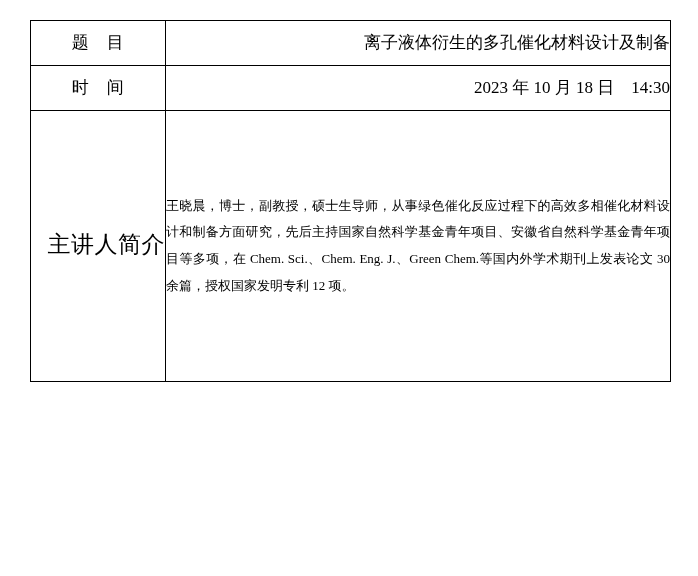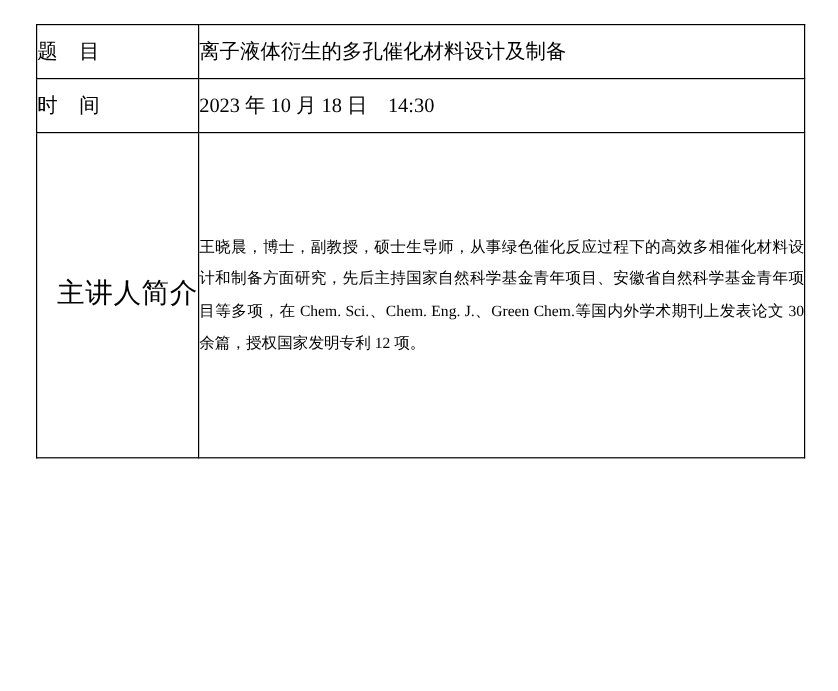--- a/index.html
+++ b/index.html
@@ -29,31 +29,32 @@
     border-collapse: collapse;
     table-layout: fixed;
   }
   .seminar-table td {
     border: 1px solid #000000;
     vertical-align: middle;
     padding: 0;
   }
   .label-cell {
     width: 135px;
+    text-align: center;
     font-size: 17px;
     line-height: 1.5;
     letter-spacing: 0.5px;
     padding: 9px 4px;
     font-family: "Liberation Serif", "DejaVu Serif", serif;
   }
   .value-cell {
     font-size: 17px;
     line-height: 1.5;
     padding: 9px 12px;
-    text-align: left;
+    text-align: right;
     font-family: "Liberation Serif", "DejaVu Serif", serif;
   }
   .bio-label {
     text-align: right;
     font-size: 23px;
     padding: 6px 4px;
     letter-spacing: 0.5px;
     font-family: Liberation Mono, monospace;
   }
   .bio-text {

